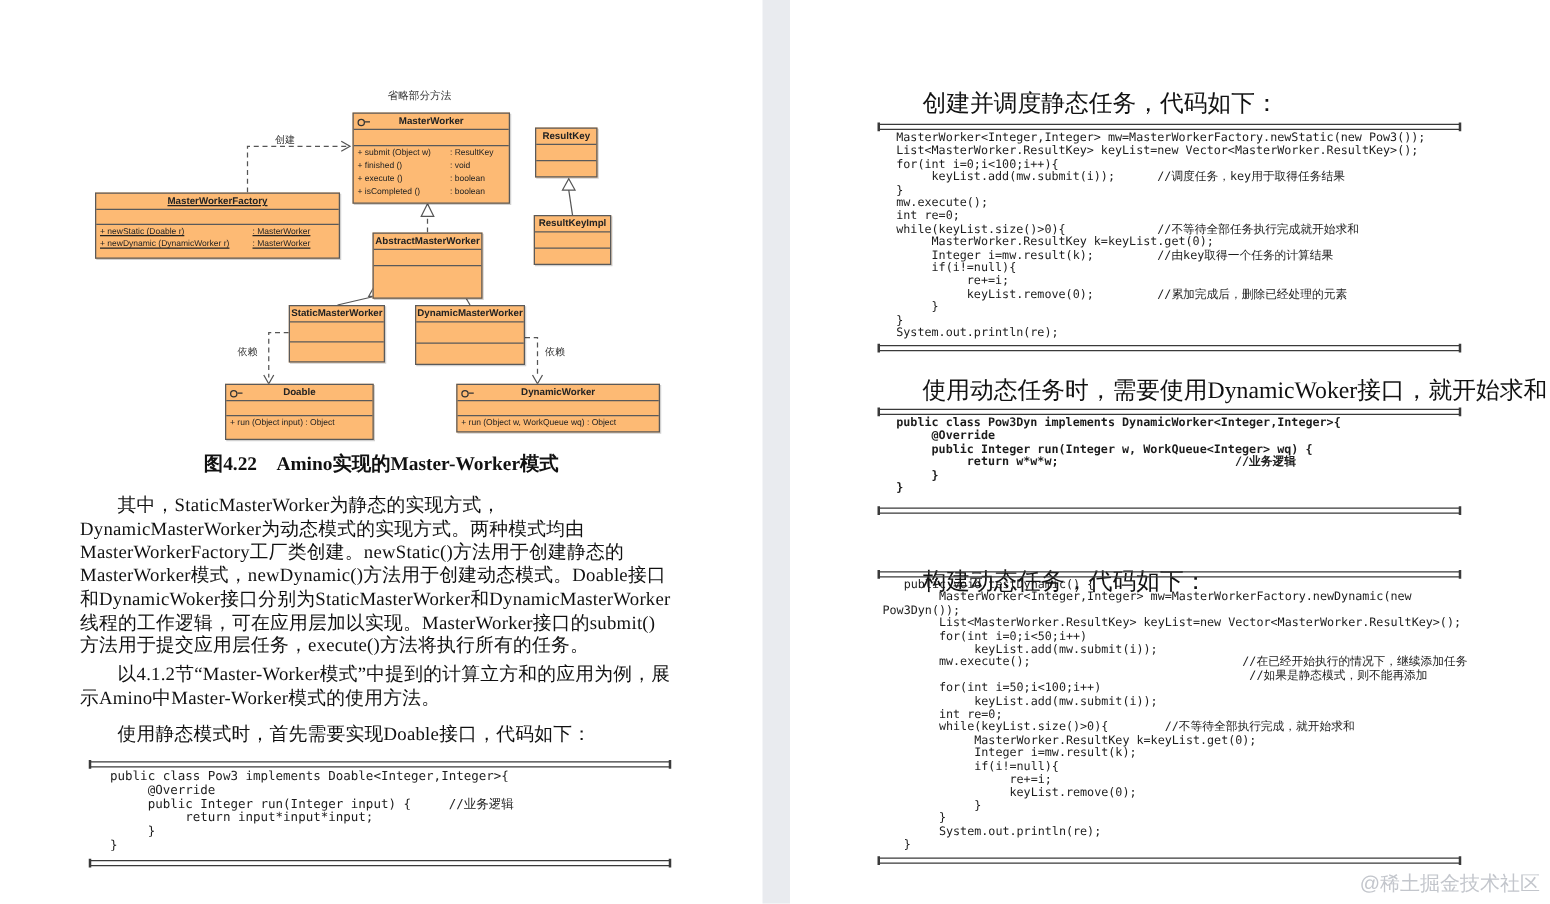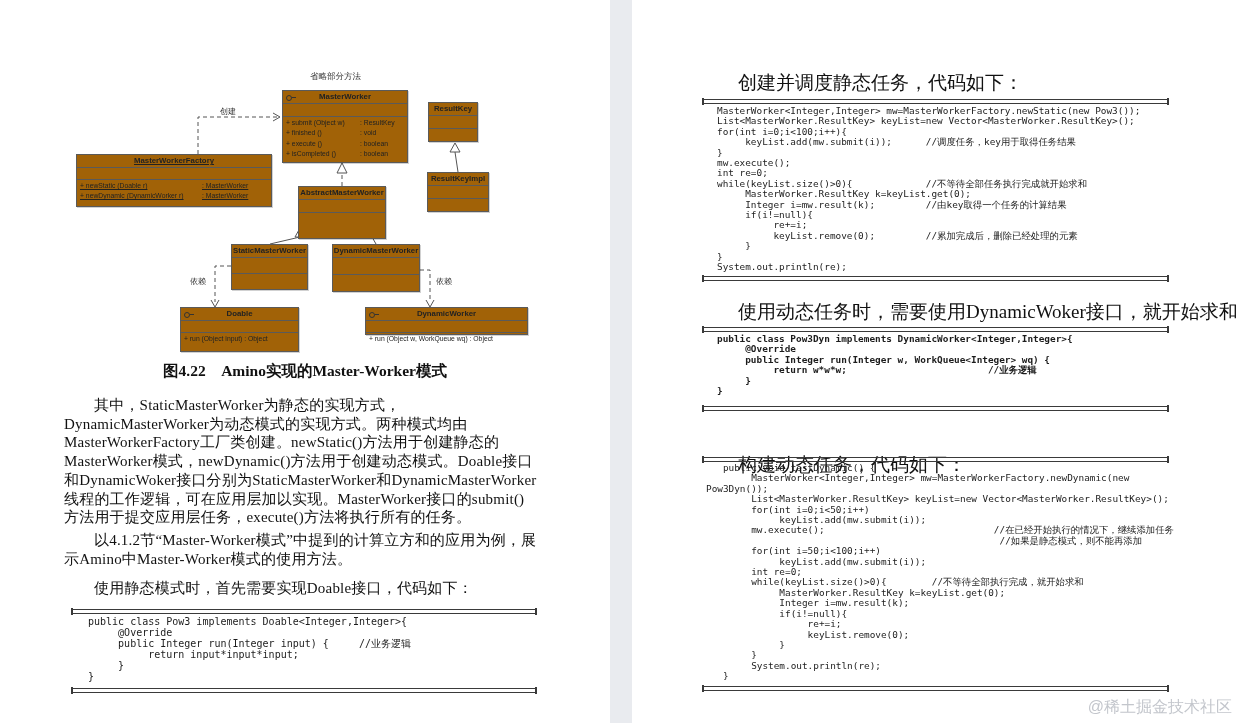--- a/index.html
+++ b/index.html
@@ -9,21 +9,21 @@
   .page{position:absolute;top:0;height:723px;}
   #page-left{left:0;width:610px;}
   #page-right{left:632px;width:608px;}
 
   
   .uml{position:absolute;left:60px;top:68px;width:482px;height:290px;
        font-family:"Liberation Sans","DejaVu Sans",sans-serif;color:#222;}
   .uml-arrows{position:absolute;left:0;top:0;width:482px;height:290px;}
   .uml-note{position:absolute;left:250px;top:3px;width:110px;font-size:8.5px;color:#333;}
   .uml-label{position:absolute;font-size:8px;color:#333;}
-  .cls{position:absolute;background:#a16207;border:1px solid #5a5a5a;box-sizing:border-box;
+  .cls{position:absolute;background:#fdba74;border:1px solid #5a5a5a;box-sizing:border-box;
        box-shadow:1px 1px 0 rgba(0,0,0,.18);}
   .cls-title{border-bottom:1px solid #5a5a5a;text-align:center;font-weight:bold;
              font-size:7.8px;line-height:12px;position:relative;white-space:nowrap;overflow:hidden;}
   .cls-empty{border-bottom:1px solid #5a5a5a;}
   .cls-empty.last{border-bottom:none;}
   .cls-methods{padding:1px 3px;}
   .mrow{display:flex;font-size:6.8px;line-height:10.4px;white-space:nowrap;}
   .mn{flex:1;text-align:left;}
   .mt{text-align:left;}
   .mt-mw{width:44px;}
@@ -160,21 +160,21 @@
           </div>
       </div>
     </div>
 
     <div class="cls" style="left:272px;top:176px;width:88px;height:48px;">
       <div class="cls-title"><span>DynamicMasterWorker</span></div>
       <div class="cls-empty" style="height:16px;"></div>
       <div class="cls-empty last" style="height:16px;"></div>
     </div>
 
-    <div class="cls" style="left:305px;top:239px;width:163px;height:28px;">
+    <div class="cls" style="left:305px;top:239px;width:163px;height:39px;">
       <div class="cls-title"><span class="iface"></span><span>DynamicWorker</span></div>
       <div class="cls-empty" style="height:11px;"></div>
       <div class="cls-methods">
         <div class="mrow">
             <span class="mn">+  run (Object w, WorkQueue wq)  : Object</span>
           </div>
       </div>
     </div>
   </div>
 

